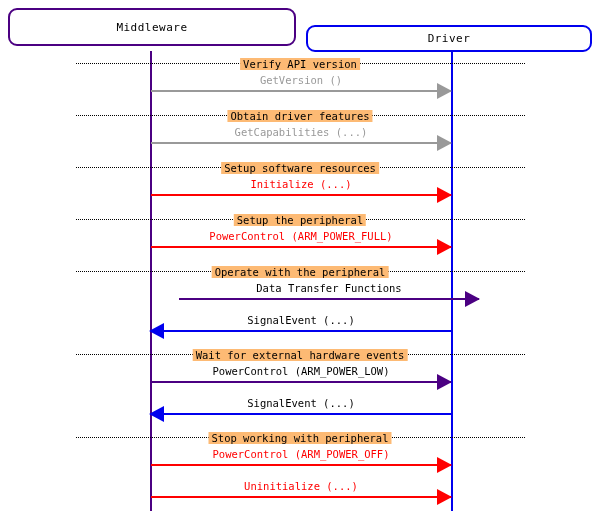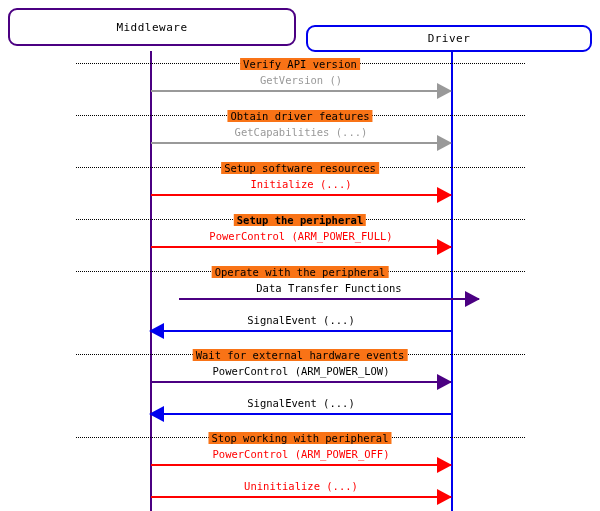--- a/index.html
+++ b/index.html
@@ -31,21 +31,21 @@
   .lifeline-driver{left:451px;background:#0000EE;}
 
   
   .separator{
     position:absolute;left:76px;width:449px;height:1px;
     border-top:1px dotted #000000;
   }
   .separator-label{
     position:absolute;
     transform:translate(-50%,-50%);
-    background:#f97316;
+    background:#fdba74;
     padding:0 3px;
     font-size:10.5px;
     color:#000000;
     white-space:nowrap;
     line-height:12px;
   }
 
   
   .msg{position:absolute;height:18px;}
   .msg-line{
@@ -122,21 +122,21 @@
         <div class="msg-label">GetCapabilities (...)</div>
       </div>
       <div class="separator" style="top: 167px;"></div>
       <div class="separator-label" style="top: 168px; left: 300px;">Setup software resources</div>
       <div class="msg c-red" style="top: 178px; left: 0px; width: 600px; padding-left: 40px;">
         <div class="msg-line"></div>
         <div class="arrowhead right"></div>
         <div class="msg-label">Initialize (...)</div>
       </div>
       <div class="separator" style="top: 219px;"></div>
-      <div class="separator-label" style="top: 220px; left: 300px; font-weight: bold;">Setup the peripheral</div>
+      <div class="separator-label" style="top: 220px; left: 300px;">Setup the peripheral</div>
       <div class="msg c-red" style="top: 230px; left: 0px; width: 600px;">
         <div class="msg-line"></div>
         <div class="arrowhead right"></div>
         <div class="msg-label">PowerControl (ARM_POWER_FULL)</div>
       </div>
       <div class="separator" style="top: 271px;"></div>
       <div class="separator-label" style="top: 272px; left: 300px;">Operate with the peripheral</div>
       <div class="msg c-purple" style="top: 282px; left: 0px; width: 600px; margin-left: 28px;">
         <div class="msg-line"></div>
         <div class="arrowhead right"></div>

